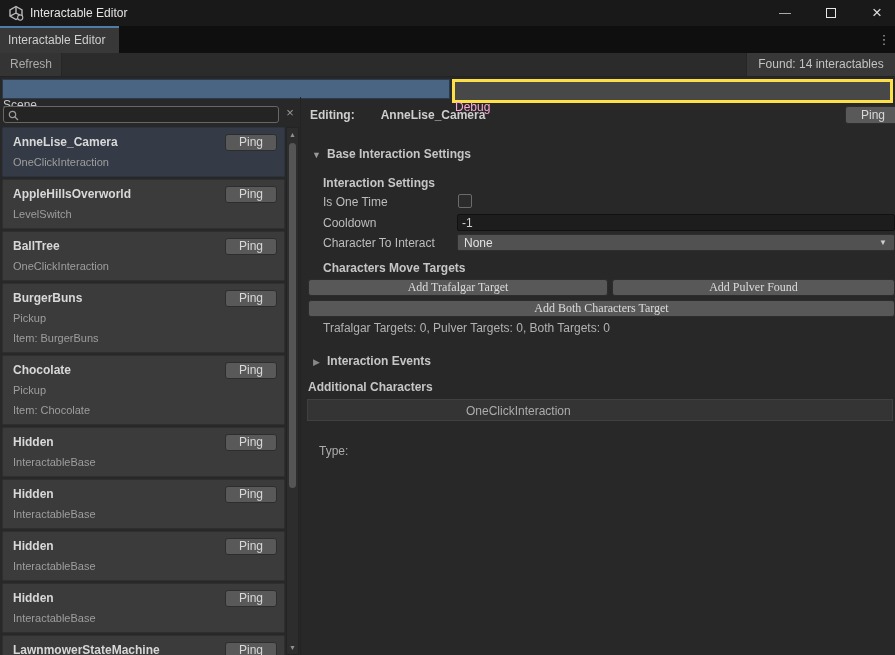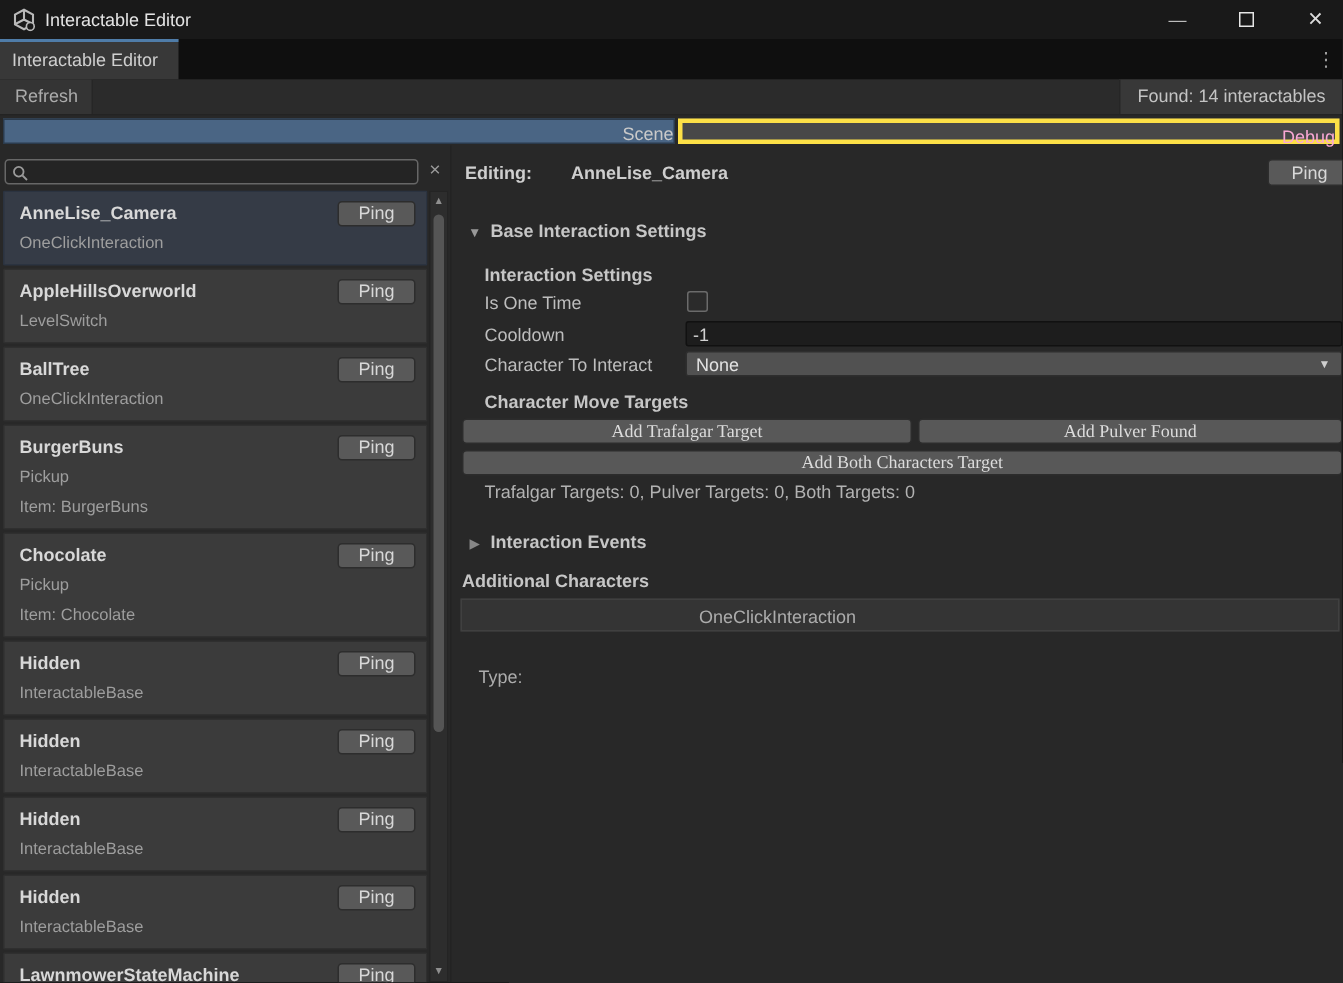--- a/index.html
+++ b/index.html
@@ -24,21 +24,21 @@
     position:absolute; left:0; top:0; width:119px; height:27px; background:#383838;
     border-top:2px solid #4f7ca8; color:#cfcfcf; padding:5px 0 0 8px; font-size:12px;
   }
   .tab-menu { position:absolute; right:4px; top:6px; width:14px; text-align:center; color:#9f9f9f; font-size:13px; }
   
   .toolbar { position:absolute; left:0; top:53px; width:895px; height:24px; background:#2b2b2b; border-bottom:1px solid #232323; }
   .refresh-btn { position:absolute; left:0; top:0; width:62px; height:23px; background:#343434; border-right:1px solid #262626; color:#ababab; padding:4px 0 0 10px; }
   .found-box { position:absolute; right:0; top:0; width:149px; height:23px; background:#383838; border-left:1px solid #262626; color:#c3c3c3; padding-top:4px; text-align:center; }
   
   .view-tabs { position:absolute; left:0; top:77px; width:895px; height:20px; background:#282828; }
-  .view-tab { position:absolute; top:2px; height:17px; text-align:right; padding-top:2px; font-size:12px; }
+  .view-tab { position:absolute; top:2px; height:17px; text-align:left; padding-top:18px; font-size:12px; }
   .view-tab.scene { left:2px; width:448px; background:#4a6584; border:1px solid #2b3b4d; color:#c9c9c9; }
   .view-tab.debug { left:452px; width:441px; background:#484848; border:3px solid #fde047; color:#f9a8d4; }
   
   .search-field {
     position:absolute; left:3px; top:106px; width:276px; height:17px;
     background:#242424; border:1px solid #676767; border-radius:3px;
   }
   .search-field svg { position:absolute; left:4px; top:3px; }
   .search-field input {
     position:absolute; left:17px; top:1px; width:254px; height:13px;
@@ -217,21 +217,21 @@
 
   <span class="rp-label" style="left:323px; top:216px;">Cooldown</span>
   <div class="text-field">-1</div>
 
   <span class="rp-label" style="left:323px; top:236px;">Character To Interact</span>
   <div class="dropdown">
     <span>None</span>
     <span class="dd-arrow">▼</span>
   </div>
 
-  <span class="rp-label rp-bold" style="left:323px; top:261px;">Character Move Targets</span>
+  <span class="rp-label rp-bold" style="left:323px; top:261px;">Characters Move Targets</span>
 
   <div class="add-btn btn-traf">Add Trafalgar Target</div>
   <div class="add-btn btn-pulver">Add Pulver Found</div>
   <div class="add-btn btn-both">Add Both Characters Target</div>
 
   <div class="summary">Trafalgar Targets: 0, Pulver Targets: 0, Both Targets: 0</div>
 
   <span class="foldout-tri" style="left:313px; top:357px; color:#878787;">▶</span>
   <span class="rp-label rp-bold" style="left:327px; top:354px;">Interaction Events</span>
 

